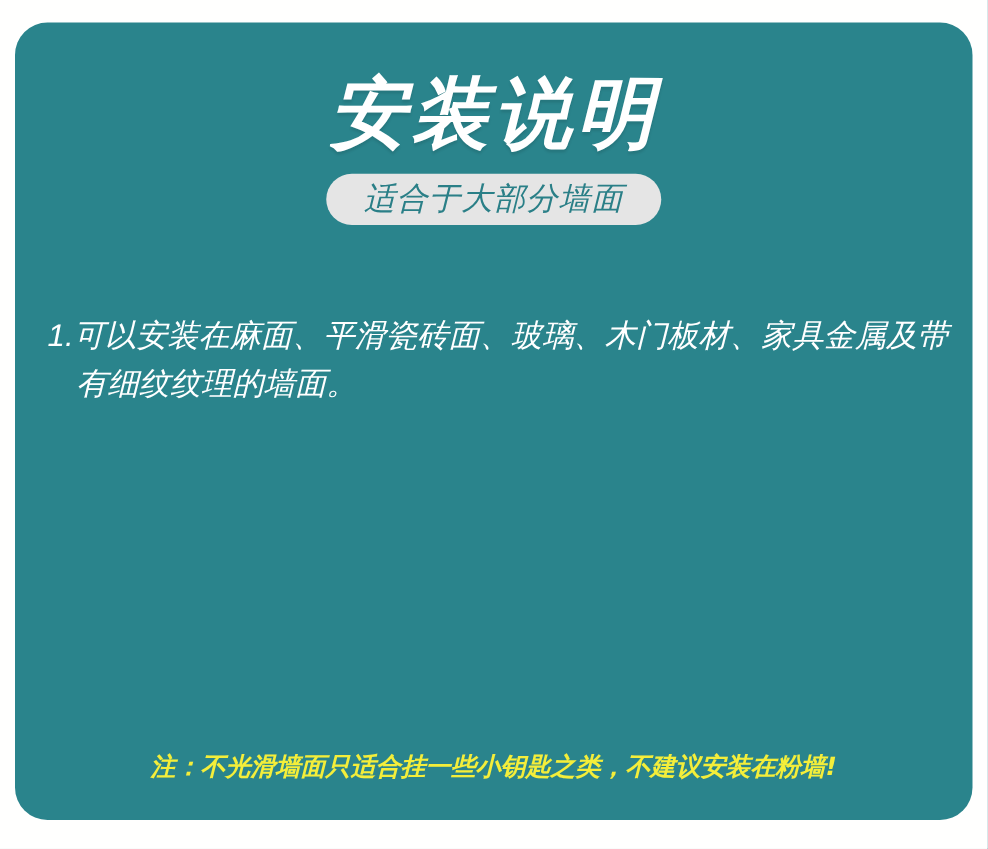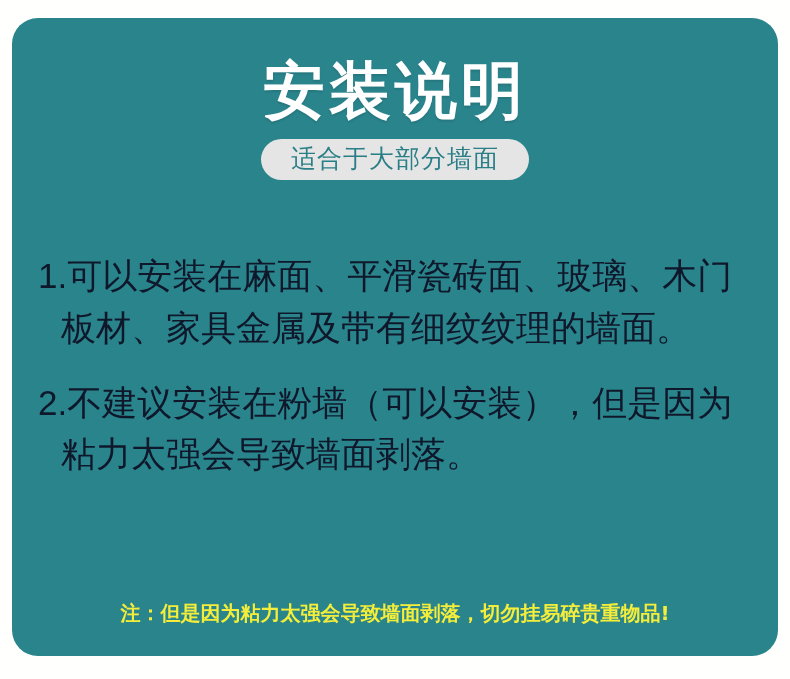--- a/index.html
+++ b/index.html
@@ -12,20 +12,21 @@
     height: 679px;
     overflow: hidden;
     font-family: "Liberation Sans", "DejaVu Sans", sans-serif;
   }
 
   #poster {
     position: relative;
     width: 790px;
     height: 679px;
     background: #fffffe;
+    font-style: italic;
   }
 
   
   #panel {
     position: absolute;
     left: 12px;
     top: 18px;
     width: 766px;
     height: 638px;
     background: #2a848c;
@@ -76,22 +77,22 @@
   
   #list {
     position: absolute;
     left: 26px;
     top: 232px;
     width: 728px;
   }
 
   .list-item {
     display: block;
-    color: #0f172a;
-    font-size: 35px;
+    color: #ffffff;
+    font-size: 25px;
     line-height: 1.48;
     padding-left: 23px;
     text-indent: -23px;
     margin-bottom: 22px;
     letter-spacing: 0px;
     font-family: "DejaVu Sans", "Liberation Sans", sans-serif;
   }
 
   .list-item .num {
     font-family: "Liberation Sans", "DejaVu Sans", sans-serif;
@@ -126,23 +127,20 @@
         <span id="badge">适合于大部分墙面</span>
       </div>
     </div>
 
     <div id="list">
 
       <div class="list-item">
         <span class="num">1.</span><span>可以安装在麻面、平滑瓷砖面、玻璃、木门板材、家具金属及带有细纹纹理的墙面。</span>
       </div>
 
-      <div class="list-item">
-        <span class="num">2.</span><span>不建议安装在粉墙（可以安装），但是因为粘力太强会导致墙面剥落。</span>
-      </div>
 
 
     </div>
 
-    <div id="note">注：但是因为粘力太强会导致墙面剥落，切勿挂易碎贵重物品!</div>
+    <div id="note">注：不光滑墙面只适合挂一些小钥匙之类，不建议安装在粉墙!</div>
 
   </div>
 </div>
 
 </body></html>

